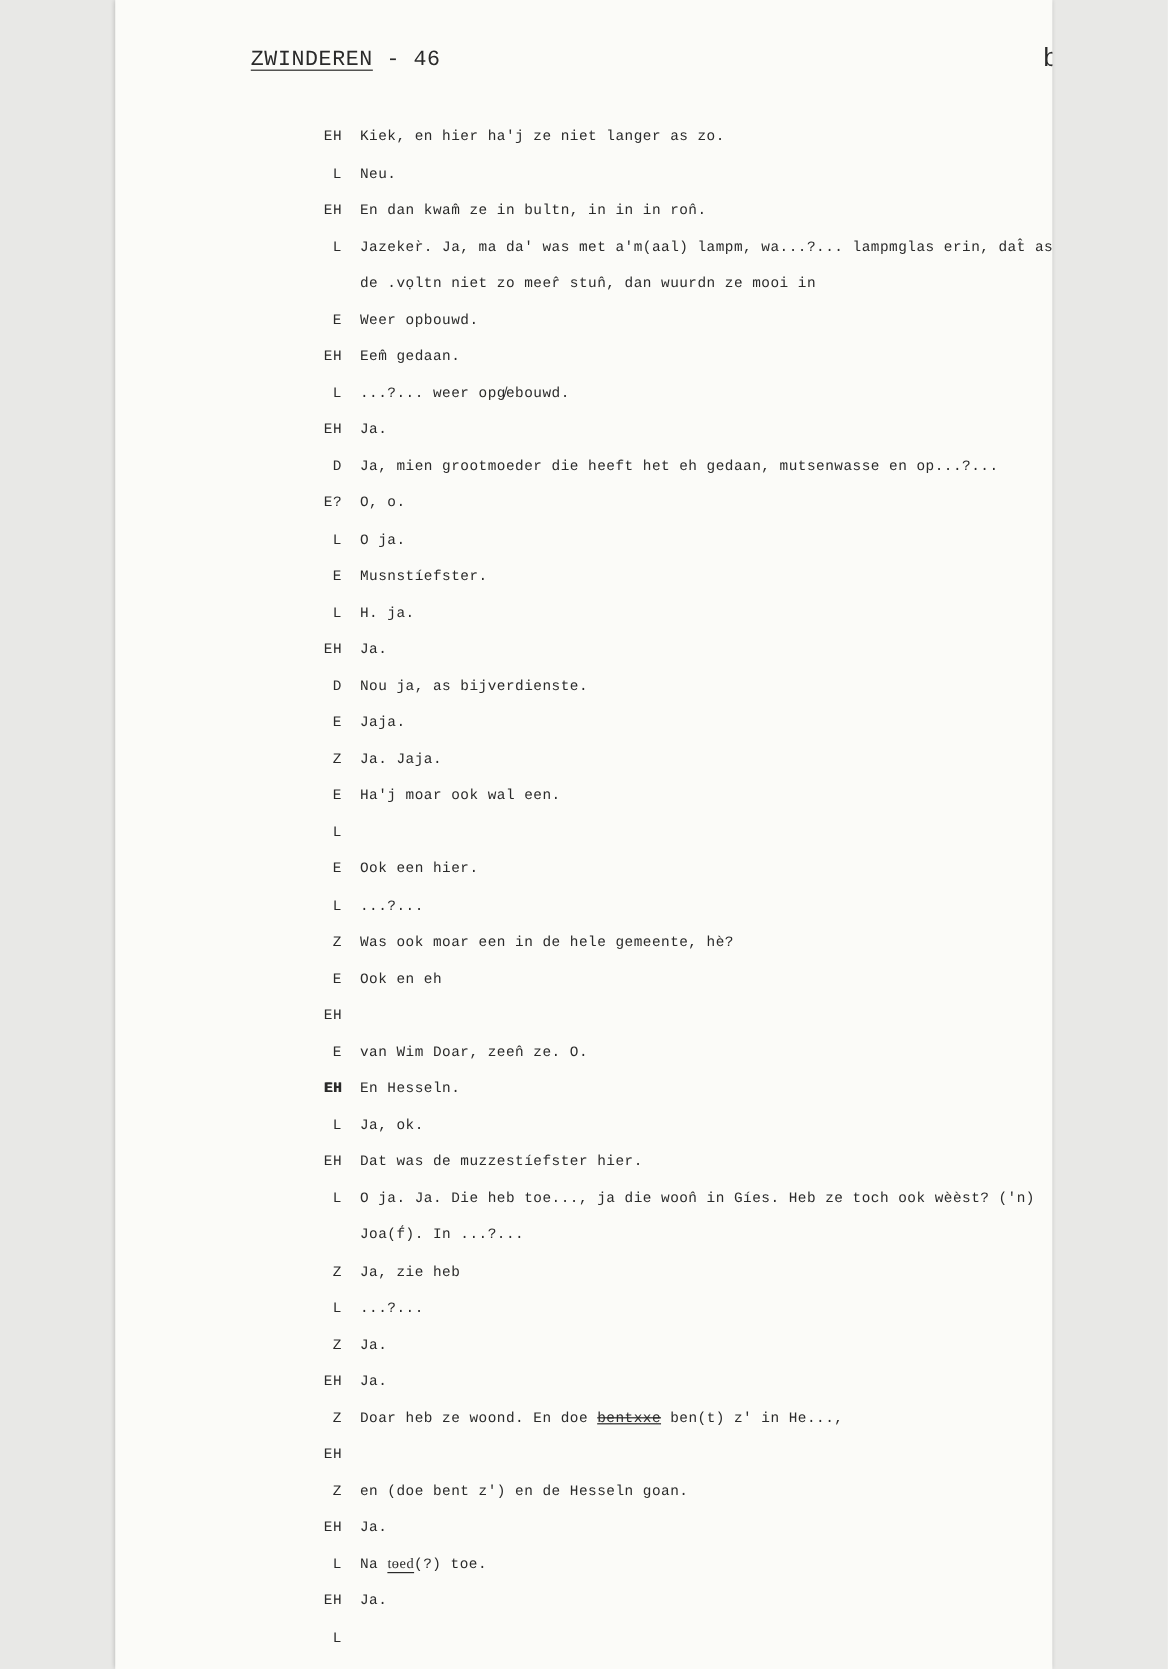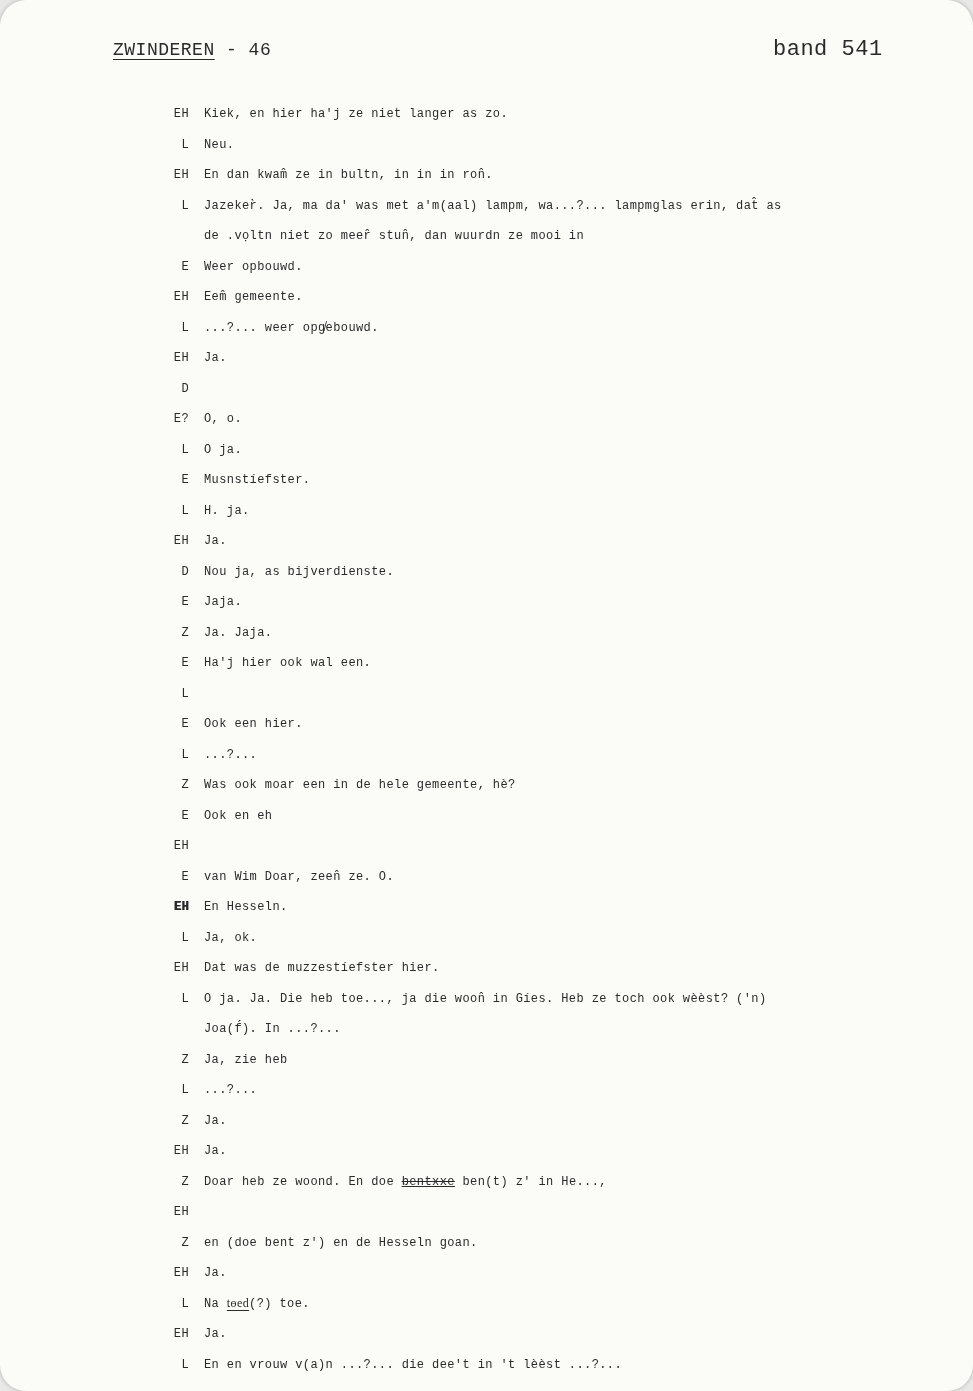--- a/index.html
+++ b/index.html
@@ -1,25 +1,24 @@
 <!DOCTYPE html>
 <html><head>
 <meta charset="utf-8">
 <style>
   html,body{margin:0;padding:0;background:#e8e8e6;}
   .page{
     position:relative;
-    width:973px;height:1391px;
+    width:781px;height:1391px;
     margin:0 auto;
     background:#fbfbf8;
     color:#2a2a2a;
     font-family:"Liberation Mono","DejaVu Sans Mono",monospace;
     overflow:hidden;
     box-shadow:0 0 4px rgba(0,0,0,.25);
-    border-radius:26px;
   }
   .header-left{
     position:absolute;left:113px;top:40px;
     font-size:18px;letter-spacing:.5px;white-space:pre;
   }
   .header-left .doc-title-name{
     text-decoration:underline;
     text-underline-offset:4px;
   }
   .header-right{
@@ -53,33 +52,33 @@
   <div class="header-left"><span class="doc-title-name">ZWINDEREN</span><span> - 46</span></div>
   <div class="header-right">band 541</div>
 
   <div class="transcript" id="transcript">
       <div class="line"><span class="speaker">EH</span><span class="text"><span>Kiek, en hier ha'j ze niet langer as zo.</span></span></div>
       <div class="line"><span class="speaker">L</span><span class="text"><span>Neu.</span></span></div>
       <div class="line"><span class="speaker">EH</span><span class="text"><span>En dan kwam̂ ze in bultn, in in in ron̂.</span></span></div>
       <div class="line"><span class="speaker">L</span><span class="text"><span>Jazeker̀. Ja, ma da' was met a'm(aal) lampm, wa...?... lampmglas erin, dat̂ as</span></span></div>
       <div class="line"><span class="speaker"></span><span class="text"><span>de .vọltn niet zo meer̂ stun̂, dan wuurdn ze mooi in</span></span></div>
       <div class="line"><span class="speaker">E</span><span class="text"><span>Weer opbouwd.</span></span></div>
-      <div class="line"><span class="speaker">EH</span><span class="text"><span>Eem̂ gemeente.</span></span></div>
+      <div class="line"><span class="speaker">EH</span><span class="text"><span>Eem̂ gedaan.</span></span></div>
       <div class="line"><span class="speaker">L</span><span class="text"><span>...?... weer opg̸ebouwd.</span></span></div>
       <div class="line"><span class="speaker">EH</span><span class="text"><span>Ja.</span></span></div>
-      <div class="line"><span class="speaker">D</span></div>
+      <div class="line"><span class="speaker">D</span><span class="text"><span>Ja, mien grootmoeder die heeft het eh gedaan, mutsenwasse en op...?...</span></span></div>
       <div class="line"><span class="speaker">E?</span><span class="text"><span>O, o.</span></span></div>
       <div class="line"><span class="speaker">L</span><span class="text"><span>O ja.</span></span></div>
       <div class="line"><span class="speaker">E</span><span class="text"><span>Musnstíefster.</span></span></div>
       <div class="line"><span class="speaker">L</span><span class="text"><span>H. ja.</span></span></div>
       <div class="line"><span class="speaker">EH</span><span class="text"><span>Ja.</span></span></div>
       <div class="line"><span class="speaker">D</span><span class="text"><span>Nou ja, as bijverdienste.</span></span></div>
       <div class="line"><span class="speaker">E</span><span class="text"><span>Jaja.</span></span></div>
       <div class="line"><span class="speaker">Z</span><span class="text"><span>Ja. Jaja.</span></span></div>
-      <div class="line"><span class="speaker">E</span><span class="text"><span>Ha'j hier ook wal een.</span></span></div>
+      <div class="line"><span class="speaker">E</span><span class="text"><span>Ha'j moar ook wal een.</span></span></div>
       <div class="line"><span class="speaker">L</span></div>
       <div class="line"><span class="speaker">E</span><span class="text"><span>Ook een hier.</span></span></div>
       <div class="line"><span class="speaker">L</span><span class="text"><span>...?...</span></span></div>
       <div class="line"><span class="speaker">Z</span><span class="text"><span>Was ook moar een in de hele gemeente, hè?</span></span></div>
       <div class="line"><span class="speaker">E</span><span class="text"><span>Ook en eh</span></span></div>
       <div class="line"><span class="speaker">EH</span></div>
       <div class="line"><span class="speaker">E</span><span class="text"><span>van Wim Doar, zeen̂ ze. O.</span></span></div>
       <div class="line"><span class="speaker bold">EH</span><span class="text"><span>En Hesseln.</span></span></div>
       <div class="line"><span class="speaker">L</span><span class="text"><span>Ja, ok.</span></span></div>
       <div class="line"><span class="speaker">EH</span><span class="text"><span>Dat was de muzzestíefster hier.</span></span></div>
@@ -88,15 +87,15 @@
       <div class="line"><span class="speaker">Z</span><span class="text"><span>Ja, zie heb</span></span></div>
       <div class="line"><span class="speaker">L</span><span class="text"><span>...?...</span></span></div>
       <div class="line"><span class="speaker">Z</span><span class="text"><span>Ja.</span></span></div>
       <div class="line"><span class="speaker">EH</span><span class="text"><span>Ja.</span></span></div>
       <div class="line"><span class="speaker">Z</span><span class="text"><span>Doar heb ze woond. En doe </span><span class="seg-strike">bentxxe</span><span> ben(t) z' in He...,</span></span></div>
       <div class="line"><span class="speaker">EH</span></div>
       <div class="line"><span class="speaker">Z</span><span class="text"><span>en (doe bent z') en de Hesseln goan.</span></span></div>
       <div class="line"><span class="speaker">EH</span><span class="text"><span>Ja.</span></span></div>
       <div class="line"><span class="speaker">L</span><span class="text"><span>Na </span><span class="seg-underline">tɵed</span><span>(?) toe.</span></span></div>
       <div class="line"><span class="speaker">EH</span><span class="text"><span>Ja.</span></span></div>
-      <div class="line"><span class="speaker">L</span><span class="text"><span>En en vrouw v(a)n ...?... die dee't in 't lèèst ...?...</span></span></div>
+      <div class="line"><span class="speaker">L</span></div>
     </div>
 </div>
 
 </body></html>

